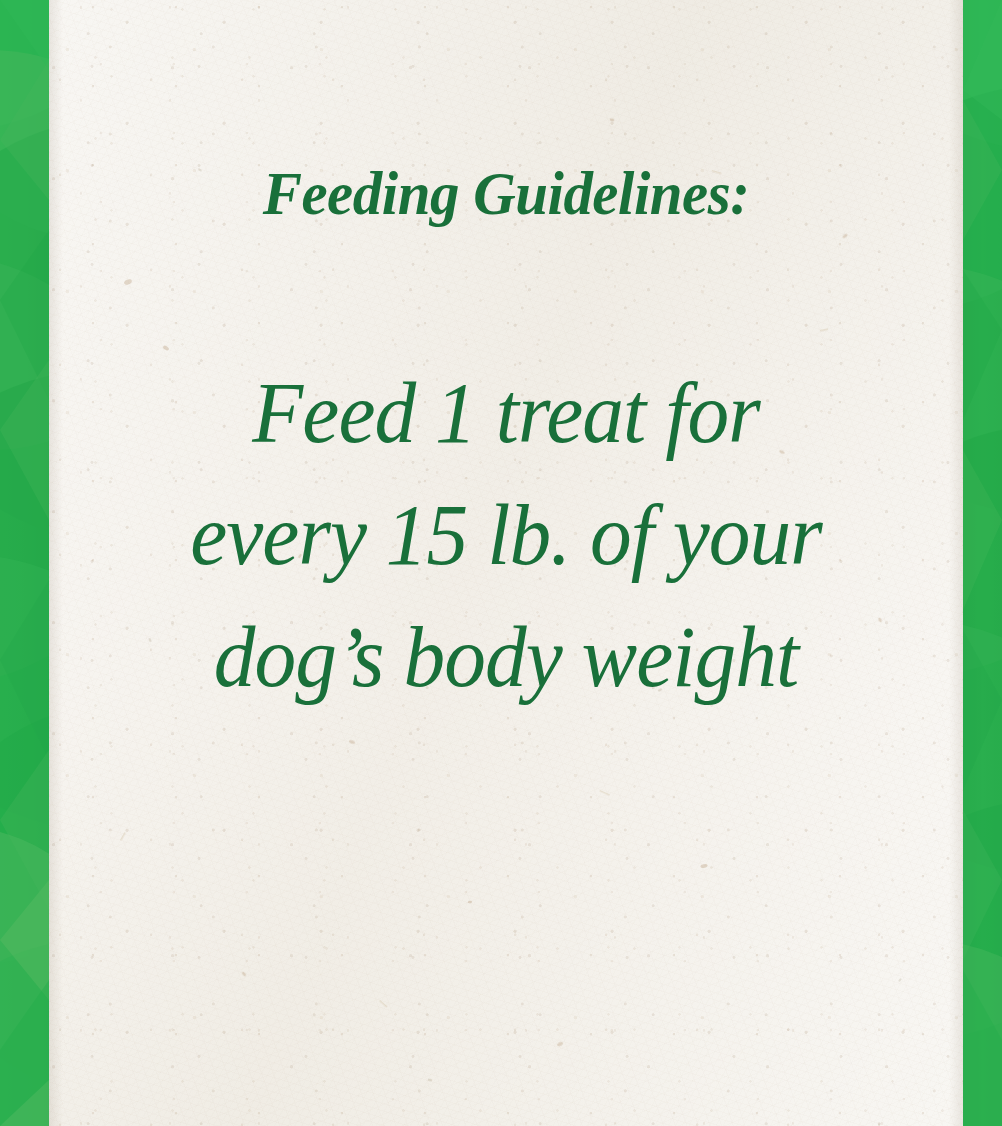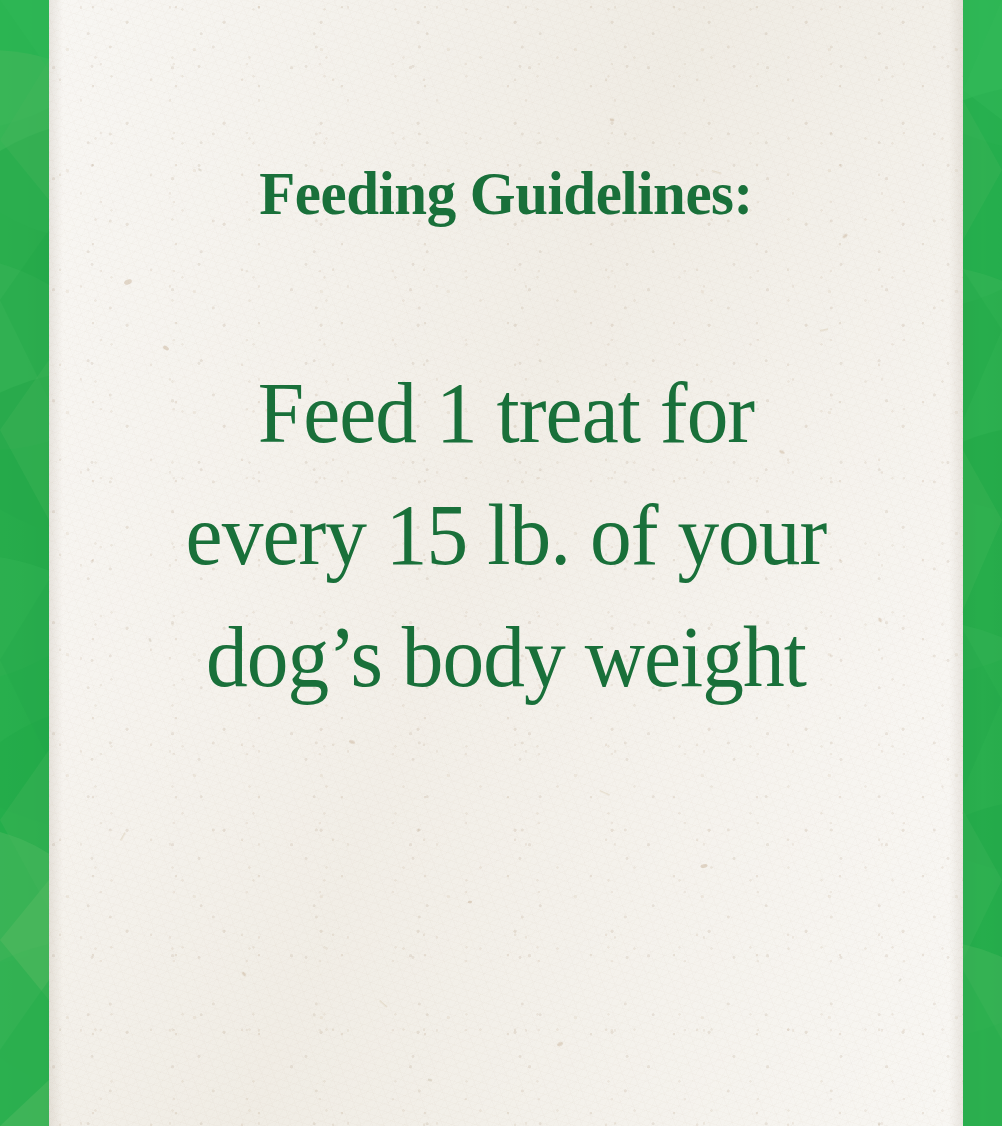--- a/index.html
+++ b/index.html
@@ -9,20 +9,21 @@
     background: #ffffff;
   }
 
   #page {
     position: relative;
     width: 1002px;
     height: 1126px;
     overflow: hidden;
     background: #f3f0ea;
     font-family: "Liberation Serif", "DejaVu Serif", serif;
+    font-style: italic;
   }
 
   
   .paper {
     position: absolute;
     left: 0;
     top: 0;
     width: 1002px;
     height: 1126px;
     background-color: #f4f1eb;

